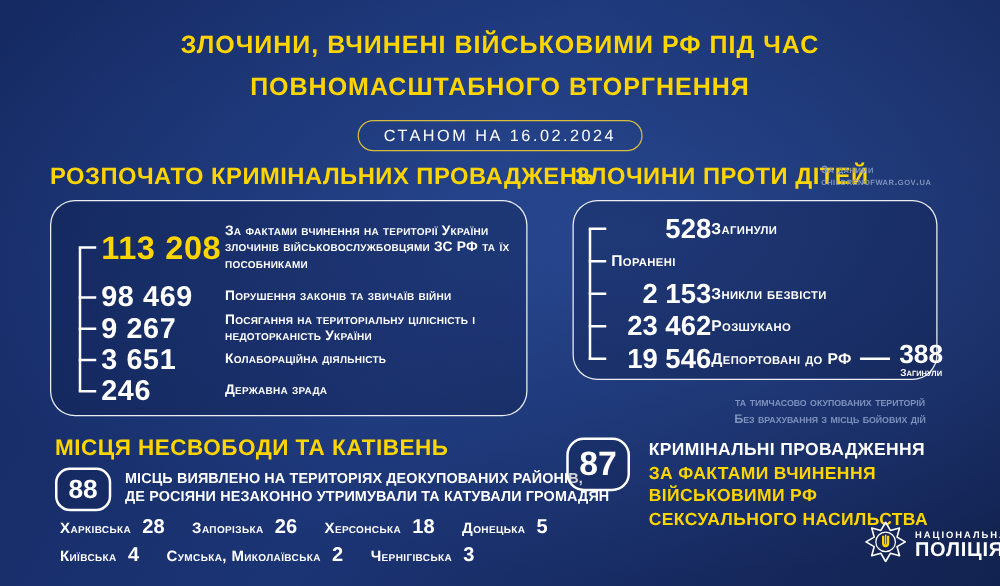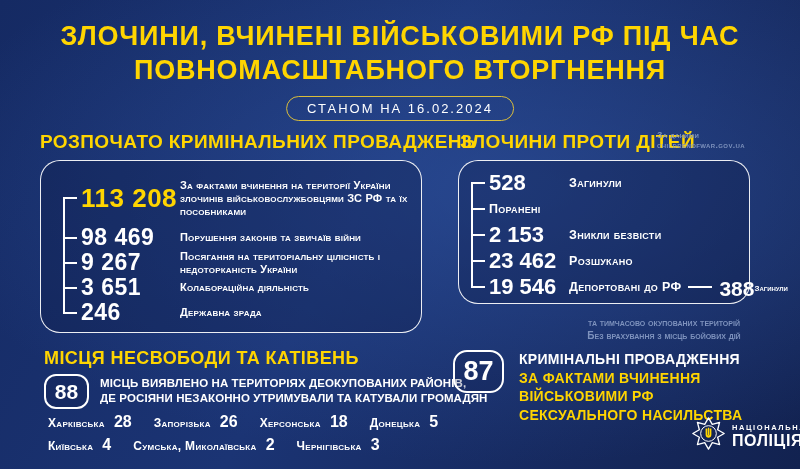--- a/index.html
+++ b/index.html
@@ -9,21 +9,21 @@
     color:#fff;
     background:
       radial-gradient(120% 95% at 63% 40%, rgba(50,88,168,0.55) 0%, rgba(50,88,168,0.0) 62%),
       linear-gradient(118deg,#152a63 0%,#1b3474 45%,#16295e 78%,#122250 100%);
   }
   .yellow{color:#FFD500;}
   .muted{color:#7E92BD;}
   .sc{font-variant:small-caps;}
 
   .title{position:absolute;top:19px;left:0;right:0;text-align:center;
-    font-size:27px;line-height:34px;font-weight:700;letter-spacing:0.8px;color:#FFD500;}
+    font-size:20px;line-height:34px;font-weight:700;letter-spacing:0.8px;color:#FFD500;}
 
   .pill{position:absolute;top:96px;left:50%;transform:translateX(-50%);
     border:1.5px solid #d9bd3c;border-radius:14px;padding:4px 20px;
     font-size:13px;letter-spacing:2px;color:#fff;white-space:nowrap;}
 
   .sec-header{position:absolute;font-size:19px;font-weight:700;letter-spacing:0.4px;color:#FFD500;white-space:nowrap;}
   .lh{left:40px;top:131px;}
   .rh{left:460px;top:131px;}
 
   .src-note{position:absolute;left:657px;top:130px;font-size:8.5px;line-height:10px;
@@ -43,24 +43,24 @@
   .lbox .tick{width:14px;margin-left:22px;margin-right:4px;}
   .rbox .tick{width:14px;margin-left:12px;margin-right:4px;}
 
   .p-row{height:25px;}
   .p-row.first{height:54px;}
   .p-num{flex:none;width:99px;font-size:23px;font-weight:700;letter-spacing:0.5px;white-space:nowrap;}
   .p-row.first .p-num{font-size:26px;color:#FFD500;}
   .p-label{flex:1;font-size:11px;line-height:13px;font-weight:700;letter-spacing:0.2px;}
 
   .c-row{height:26px;}
-  .c-num{flex:none;width:80px;font-size:22px;font-weight:700;white-space:nowrap;}
+  .c-num{flex:none;width:80px;font-size:22px;font-weight:700;white-space:nowrap;text-align:right;}
   .c-label{font-size:12.5px;font-weight:700;letter-spacing:0.3px;white-space:nowrap;}
   .dash{flex:none;width:24px;height:2px;background:#fff;margin:0 7px;}
-  .extra{display:flex;flex-direction:row;align-items:center;line-height:1;margin-top:2px;}
+  .extra{display:flex;flex-direction:column;align-items:center;line-height:1;margin-top:2px;}
   .extra-num{font-size:21px;font-weight:700;}
   .extra-label{font-size:8px;font-weight:700;margin-top:1px;}
 
   .r-foot{position:absolute;left:538px;top:316px;width:252px;text-align:center;
     font-size:10px;line-height:13px;font-weight:700;}
 
   .dl-header{left:44px;top:348px;font-size:18px;}
   .badge{position:absolute;border:2.5px solid #fff;border-radius:12px;background:rgba(10,22,60,0.2);
     display:flex;align-items:center;justify-content:center;font-weight:700;box-sizing:border-box;}
   .badge88{left:44px;top:374px;width:45px;height:35px;font-size:21px;}

